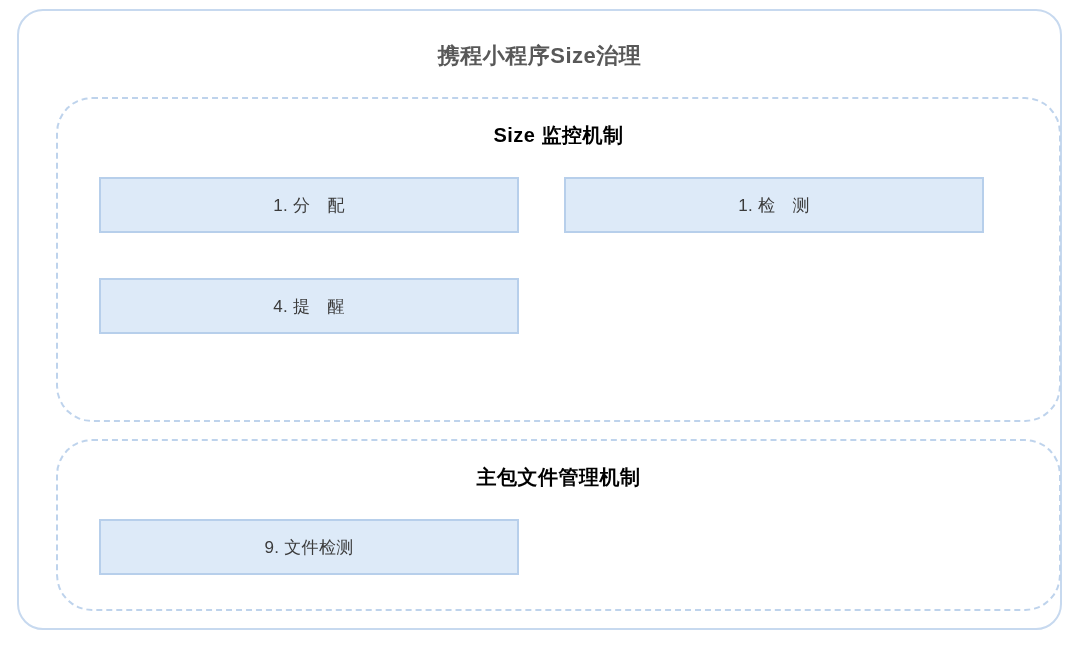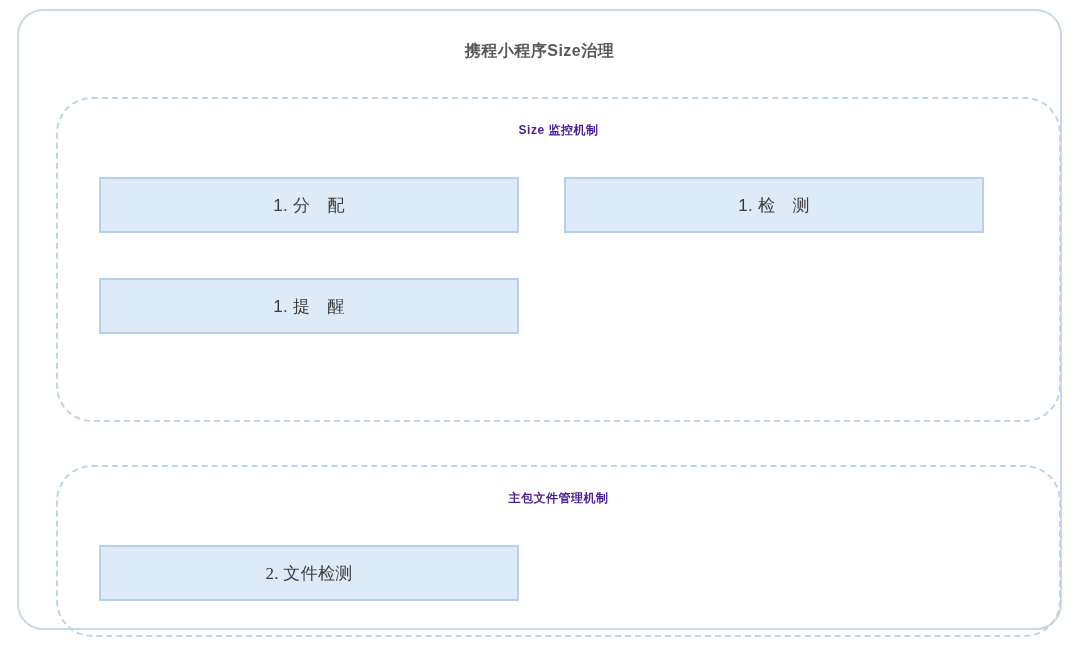--- a/index.html
+++ b/index.html
@@ -33,21 +33,21 @@
     border-radius: 26px;
     background: #ffffff;
   }
 
   .diagram-title {
     position: absolute;
     left: 0;
     top: 30px;
     width: 100%;
     text-align: center;
-    font-size: 16px;
+    font-size: 22px;
     font-weight: bold;
     color: #585858;
     letter-spacing: 0.5px;
   }
 
   
   .section {
     position: absolute;
     box-sizing: border-box;
     border: 2px dashed #bed3ec;
@@ -55,35 +55,34 @@
     background: transparent;
   }
   .section-monitor {
     left: 37px;
     top: 86px;
     width: 1005px;
     height: 325px;
   }
   .section-package {
     left: 37px;
-    top: 454px;
+    top: 428px;
     width: 1005px;
     height: 172px;
-    font-family: Liberation Serif, serif;
   }
 
   .section-title {
     position: absolute;
     left: 0;
     top: 23px;
     width: 100%;
     text-align: center;
-    font-size: 12px;
+    font-size: 20px;
     font-weight: bold;
-    color: #4c1d95;
+    color: #000000;
     letter-spacing: 0.5px;
   }
 
   
   .items {
     position: absolute;
     left: 41px;
     top: 78px;
     width: 918px;
     display: flex;
@@ -120,28 +119,28 @@
 
     <div class="diagram-title">携程小程序Size治理</div>
 
     <div class="section section-monitor">
 
       <div class="section-title">Size 监控机制</div>
 
       <div class="items">
         <div class="item-box">1. 分　配</div>
         <div class="item-box">1. 检　测</div>
-        <div class="item-box">1. 提　醒</div>
+        <div class="item-box">4. 提　醒</div>
         <div class="item-box placeholder"></div>
       </div>
     </div>
 
     <div class="section section-package">
 
       <div class="section-title">主包文件管理机制</div>
 
       <div class="items">
-        <div class="item-box">2. 文件检测</div>
+        <div class="item-box">9. 文件检测</div>
       </div>
     </div>
 
   </div>
 </div>
 
 </body></html>

